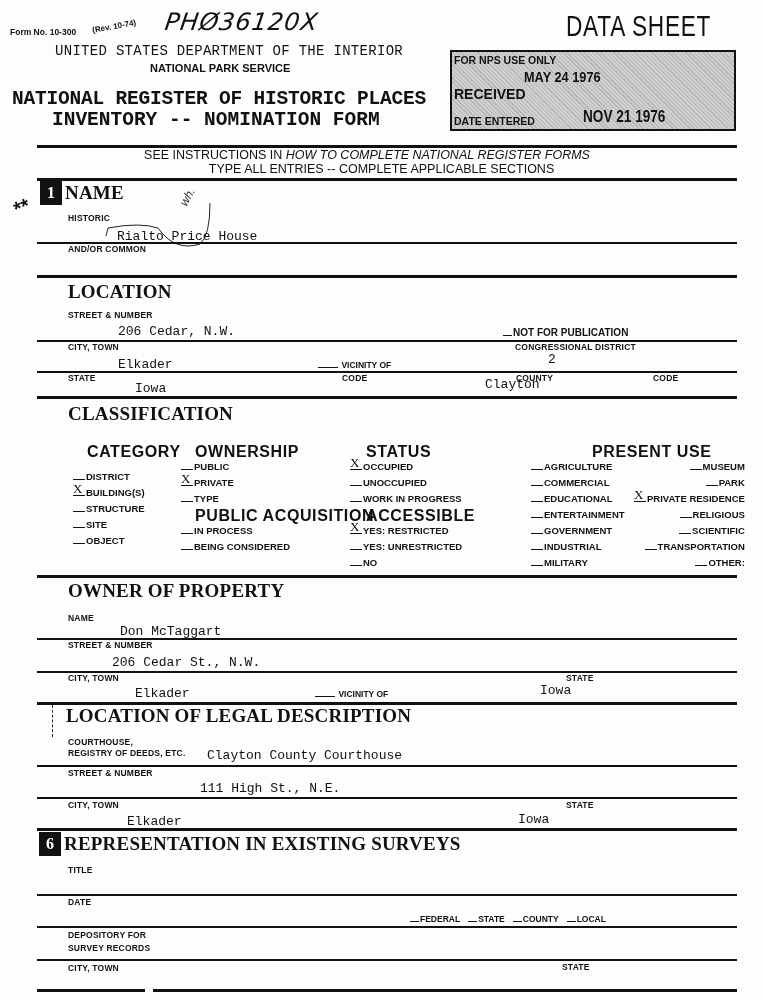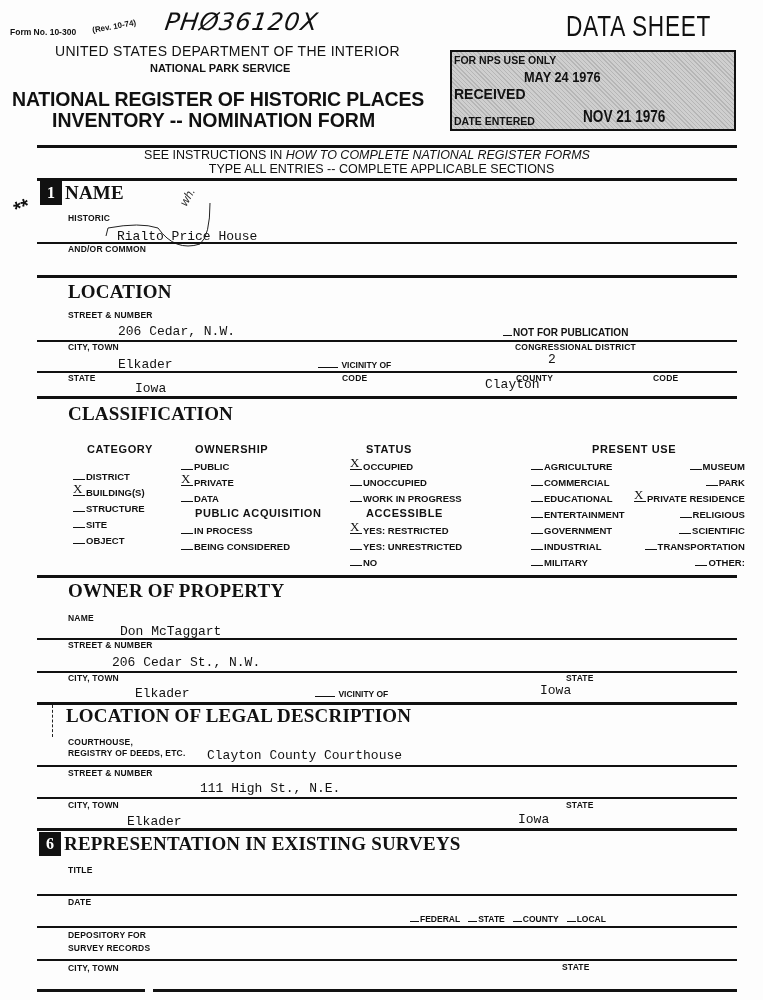--- a/index.html
+++ b/index.html
@@ -2,29 +2,29 @@
 <html><head>
 <meta charset="utf-8">
 <style>
   * { box-sizing: border-box; margin: 0; padding: 0; }
   body {
     width: 763px; height: 1000px; background: #fdfdfd; position: relative;
     font-family: "Liberation Sans", sans-serif; color: #111; overflow: hidden;
   }
   .abs { position: absolute; }
   .sans { font-family: "Liberation Sans", sans-serif; }
-  .serif { font-family: Liberation Sans, sans-serif; }
+  .serif { font-family: Liberation Mono, monospace; }
   .label { font-size: 8.5px; font-weight: bold; letter-spacing: 0.2px; }
   .val { font-family: "Liberation Mono", monospace; font-size: 13px; }
   .rule { position: absolute; background: #111; }
   .thick { height: 3px; }
   .thin { height: 1.5px; }
   .sec-title { font-family: "Liberation Serif", serif; font-weight: bold; font-size: 19px; letter-spacing: 0.2px; }
   .badge { display: inline-block; background: #111; color: #fff; font-family: "Liberation Serif", serif; font-weight: bold; font-size: 16px; width: 22px; height: 24px; text-align: center; line-height: 24px; margin-right: 3px; vertical-align: middle; }
-  .colhead { font-size: 11px; font-weight: bold; letter-spacing: 0.6px; }
+  .colhead { font-size: 16px; font-weight: bold; letter-spacing: 0.6px; }
   .opt { font-size: 9.5px; font-weight: bold; height: 16px; line-height: 16px; white-space: nowrap; }
   .blank { display: inline-block; width: 12px; border-bottom: 1.2px solid #111; height: 9px; margin-right: 1px; vertical-align: baseline; position: relative; }
   .blank .x { position: absolute; left: 0px; top: -6px; font-family: "Liberation Serif", serif; font-size: 13px; font-weight: normal; }
   .nps-box {
     border: 2px solid #111;
     background-color: #cfcfcf;
     background-image: repeating-linear-gradient(45deg, rgba(0,0,0,0.12) 0 1px, transparent 1px 3px);
   }
   .stamp { font-family: "Liberation Sans Narrow", "Liberation Sans", sans-serif; font-weight: bold; transform: scaleX(0.85); transform-origin: left; }
 </style>
@@ -97,21 +97,21 @@
   <div class="opt"><span class="blank"><span class="x">X</span></span><span>BUILDING(S)</span></div>
   <div class="opt"><span class="blank"><span class="x"></span></span><span>STRUCTURE</span></div>
   <div class="opt"><span class="blank"><span class="x"></span></span><span>SITE</span></div>
   <div class="opt"><span class="blank"><span class="x"></span></span><span>OBJECT</span></div>
 </div>
 
 <div class="abs colhead" style="left:195px;top:443px;">OWNERSHIP</div>
 <div class="abs" style="left:181px;top:459px;">
   <div class="opt"><span class="blank"><span class="x"></span></span><span>PUBLIC</span></div>
   <div class="opt"><span class="blank"><span class="x">X</span></span><span>PRIVATE</span></div>
-  <div class="opt"><span class="blank"><span class="x"></span></span><span>DATA</span></div>
+  <div class="opt"><span class="blank"><span class="x"></span></span><span>TYPE</span></div>
 </div>
 <div class="abs colhead" style="left:195px;top:507px;">PUBLIC ACQUISITION</div>
 <div class="abs" style="left:181px;top:523px;">
   <div class="opt"><span class="blank"><span class="x"></span></span><span>IN PROCESS</span></div>
   <div class="opt"><span class="blank"><span class="x"></span></span><span>BEING CONSIDERED</span></div>
 </div>
 
 <div class="abs colhead" style="left:366px;top:443px;">STATUS</div>
 <div class="abs" style="left:350px;top:459px;">
   <div class="opt"><span class="blank"><span class="x">X</span></span><span>OCCUPIED</span></div>

